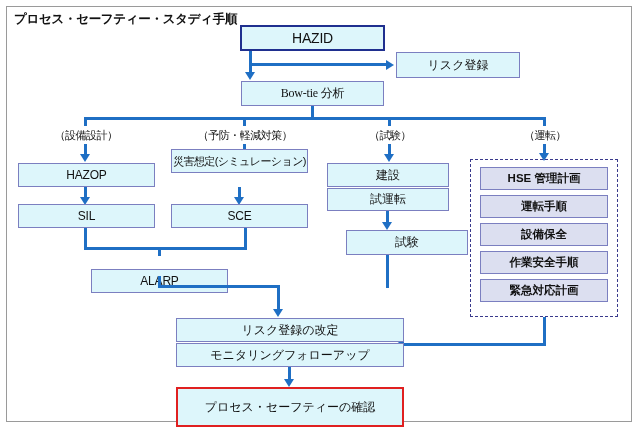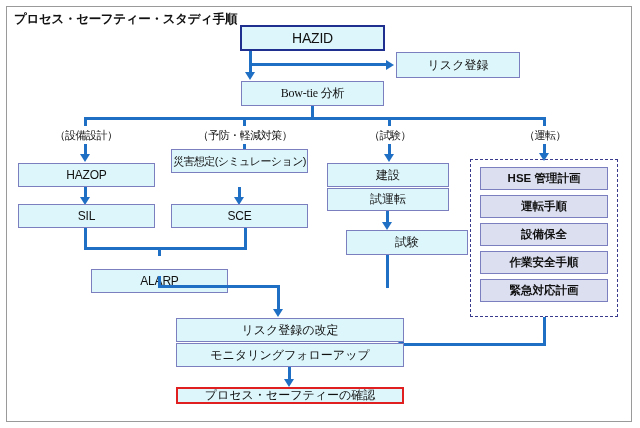--- a/index.html
+++ b/index.html
@@ -193,14 +193,14 @@
   <div class="ln lnv" style="left:543px;top:317px;width:3px;height:28px;"></div>
   <div class="ln lnh" style="left:404px;top:343px;width:142px;height:3px;"></div>
   <div class="arw arw-l" style="left:396px;top:339px;"></div>
 
   <div class="node jp" style="left:176px;top:318px;width:228px;height:24px;">リスク登録の改定</div>
   <div class="node jp" style="left:176px;top:343px;width:228px;height:24px;">モニタリングフォローアップ</div>
 
   <div class="ln lnv" style="left:288px;top:367px;width:3px;height:14px;"></div>
   <div class="arw arw-d" style="left:284px;top:379px;"></div>
 
-  <div class="node jp redline" style="left:176px;top:387px;width:228px;height:17px;font-family:Liberation Serif, serif;">プロセス・セーフティーの確認</div>
+  <div class="node jp redline" style="left:176px;top:387px;width:228px;height:40px;font-family:Liberation Serif, serif;">プロセス・セーフティーの確認</div>
 </div>
 
 </body></html>

